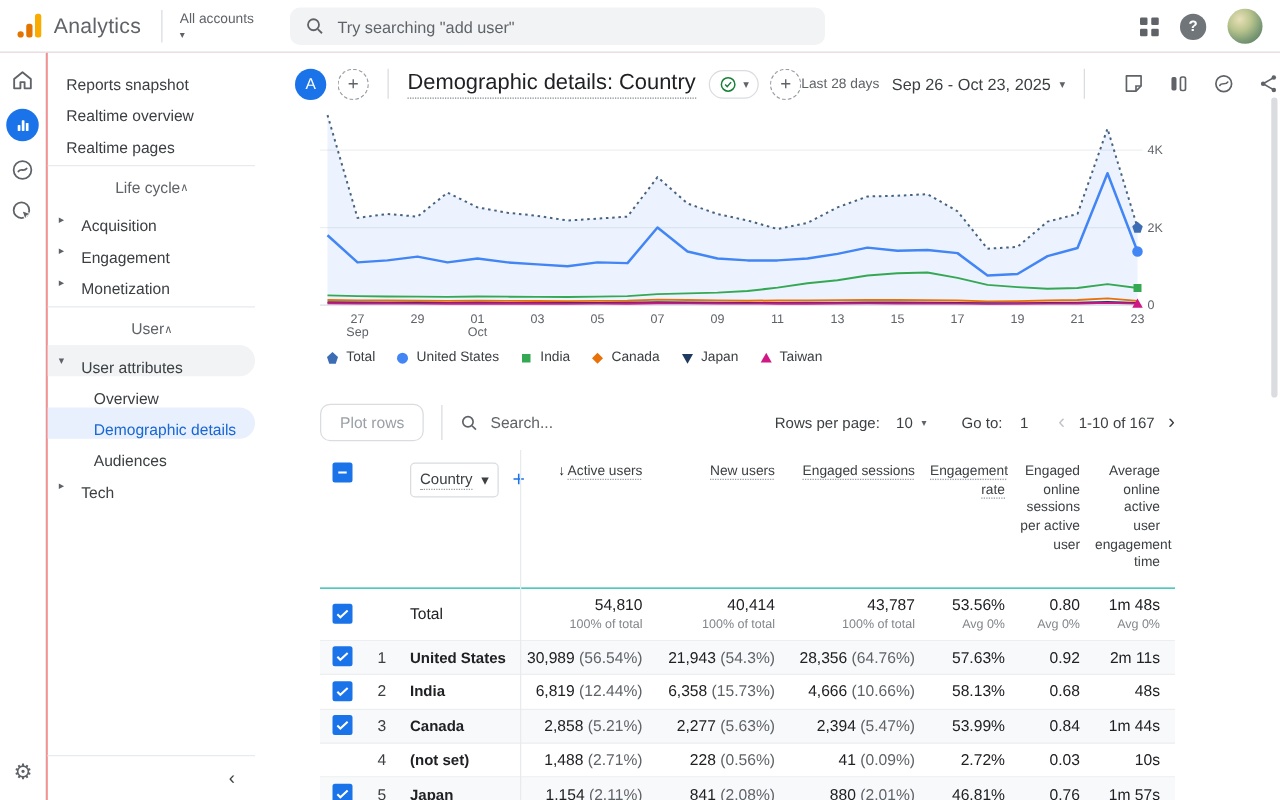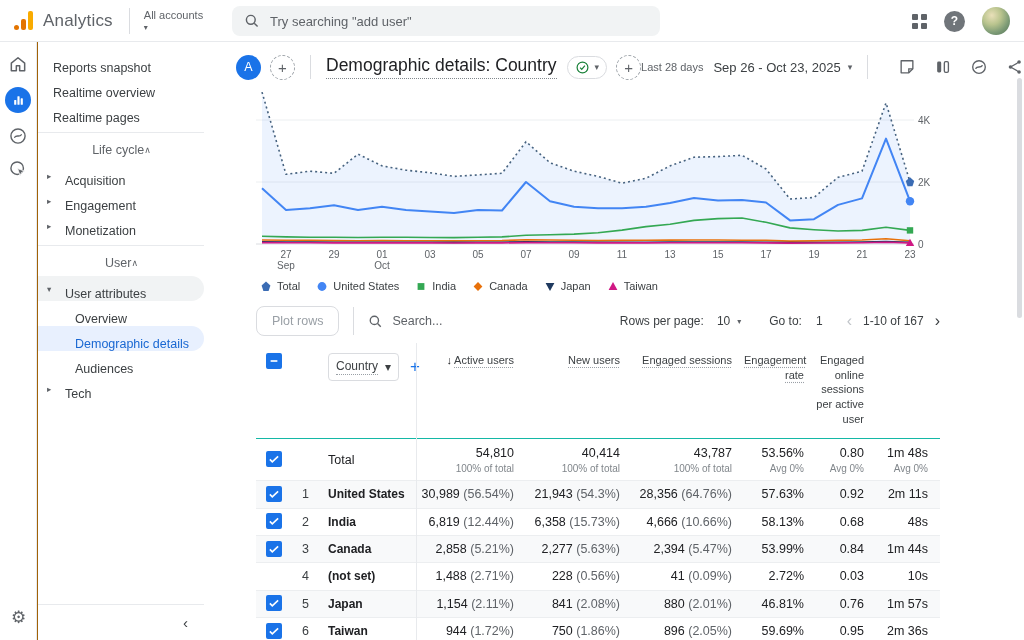--- a/index.html
+++ b/index.html
@@ -1,18 +1,18 @@
 <!DOCTYPE html>
 <html><head>
 <meta charset="utf-8">
 <style>
 *{box-sizing:border-box;margin:0;padding:0}
 html,body{width:1024px;height:640px;overflow:hidden}
 body{font-family:"Liberation Sans","DejaVu Sans",sans-serif;color:#202124;background:#fff;font-size:13px}
-.app{position:relative;width:1024px;height:640px;background:#a16207}
+.app{position:relative;width:1024px;height:640px;background:#ef4444}
 
 
 .topbar{position:absolute;top:0;left:0;right:0;height:42px;background:#fff;border-bottom:1px solid #e8eaed;display:flex;align-items:center;z-index:10}
 .logo{display:flex;align-items:flex-end;gap:2px;margin-left:14px;height:19px}
 .logo .dot{width:5px;height:5px;border-radius:50%;background:#e37400}
 .logo .bar-m{width:5px;height:11px;border-radius:2px;background:#e37400}
 .logo .bar-t{width:5px;height:19px;border-radius:2px;background:#f9ab00}
 .brand{font-size:17px;color:#5f6368;margin-left:10px;letter-spacing:.2px}
 .acct-sep{width:1px;height:26px;background:#dadce0;margin:0 0 0 16px}
 .acct{margin-left:14px;display:flex;flex-direction:column;line-height:1.15}
@@ -62,21 +62,21 @@
 .tb-icons svg{display:block}
 
 .content{margin-left:52px;width:684px}
 .chart-wrap{margin-top:4px}
 svg text{font-family:"Liberation Sans","DejaVu Sans",sans-serif}
 .legend{display:flex;align-items:center;gap:16px;margin-top:2px;margin-left:4px;height:18px}
 .legend-item{display:flex;align-items:center;gap:5px}
 .legend-label{font-size:11px;color:#3c4043}
 
 
-.controls{display:flex;align-items:center;height:34px;margin-top:9px;font-size:12px;color:#3c4043}
+.controls{display:flex;align-items:center;height:34px;margin-top:26px;font-size:12px;color:#3c4043}
 .plot-btn{border:1px solid #dadce0;border-radius:8px;padding:7px 15px;color:#9aa0a6;font-size:12.5px;background:#fff;white-space:nowrap}
 .ctrl-div{width:1px;height:28px;background:#dadce0;margin:0 14px}
 .tsearch{display:flex;align-items:center;gap:9px;color:#5f6368;font-size:12.5px}
 .rpp-val{margin:0 7px 0 13px}
 .sel-caret{font-size:8px;color:#5f6368}
 .goto-label{margin-left:28px}
 .goto-val{margin-left:14px}
 .pg-prev{color:#c0c4c9;font-size:16px;margin-left:24px}
 .pg-range{margin:0 11px}
 .pg-next{color:#3c4043;font-size:16px}
@@ -378,20 +378,21 @@
                 <span class="cs-lbl">Country</span>
                 <span class="cs-caret">▾</span>
               </span>
               <span class="add-dim">+</span>
             </div>
             <div class="th-metric"><span class="sort-arr">↓</span><span class="dotted-u">Active users</span></div>
             <div class="th-metric"><span class="dotted-u">New users</span></div>
             <div class="th-metric"><span class="dotted-u">Engaged sessions</span></div>
             <div class="th-metric"><span class="dotted-u">Engagement rate</span></div>
             <div class="th-metric"><span>Engaged online sessions per active user</span></div>
+            <div class="th-metric"><span>Average online active user engagement time</span></div>
           </div>
         <div class="trow total-row">
             <div class="cb-cell"><span class="cb checked">
                 <svg viewBox="0 0 16 16" width="12" height="12">
                   <path d="M2.5 8.5l3.2 3.2L13.5 4.5" stroke="#fff" stroke-width="2.2" fill="none"></path>
                 </svg>
               </span></div>
             <div class="rank-cell"></div>
             <div class="country-cell">Total</div>
             <div class="metric-cell">

